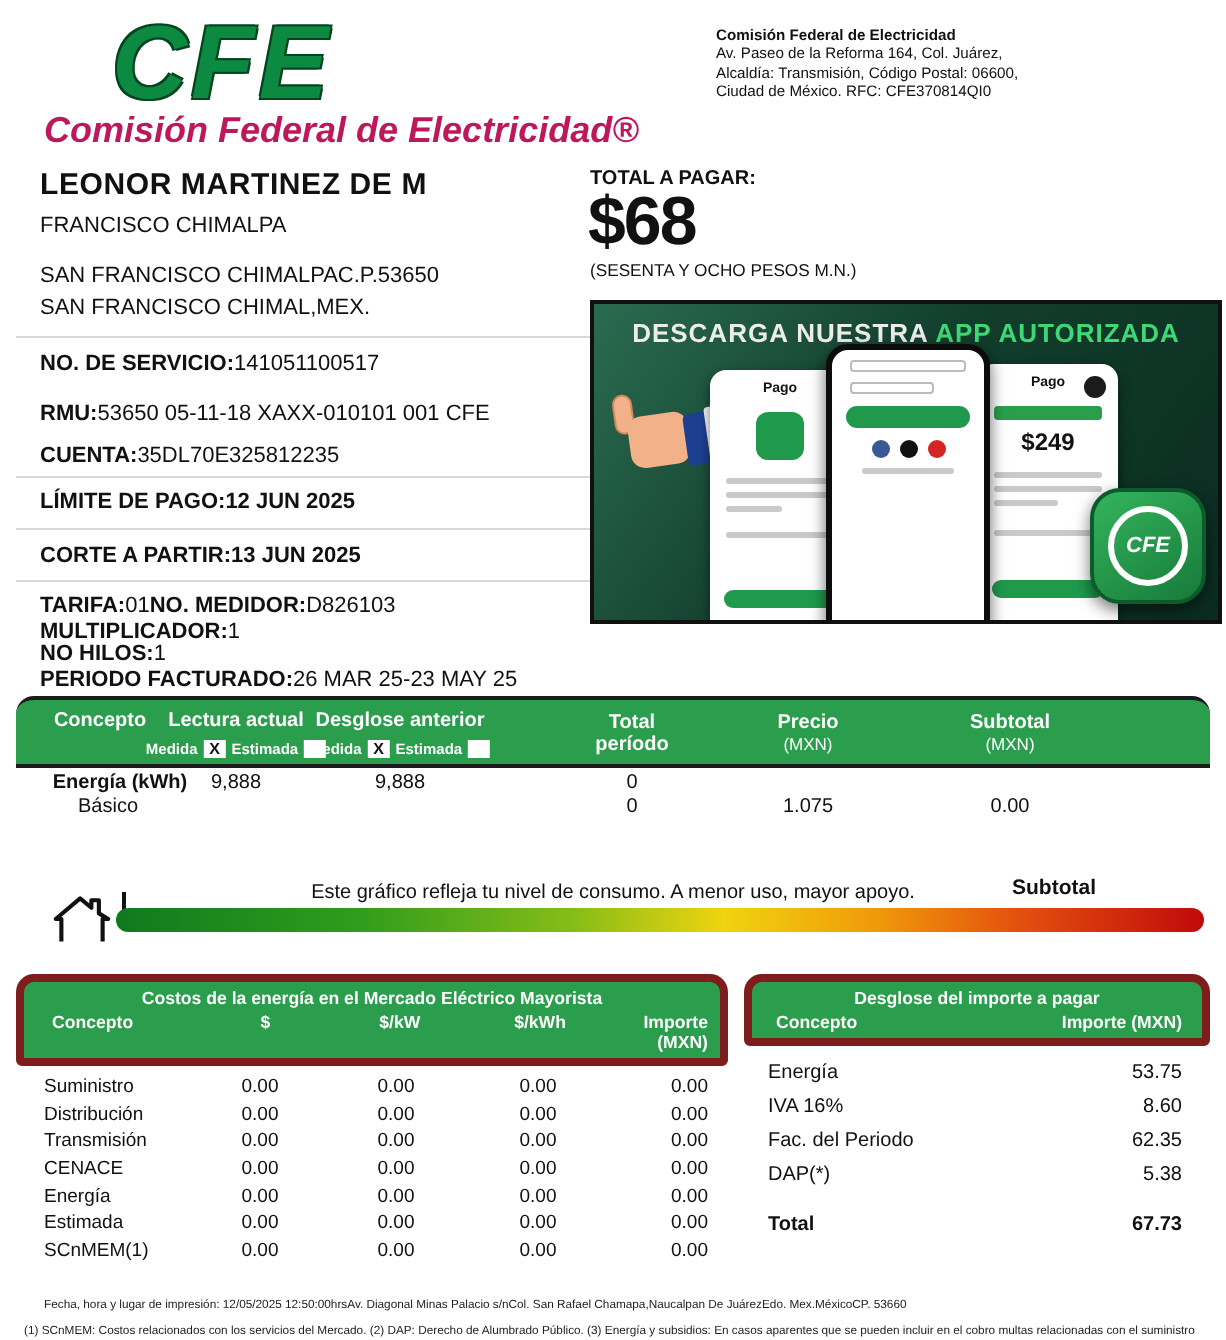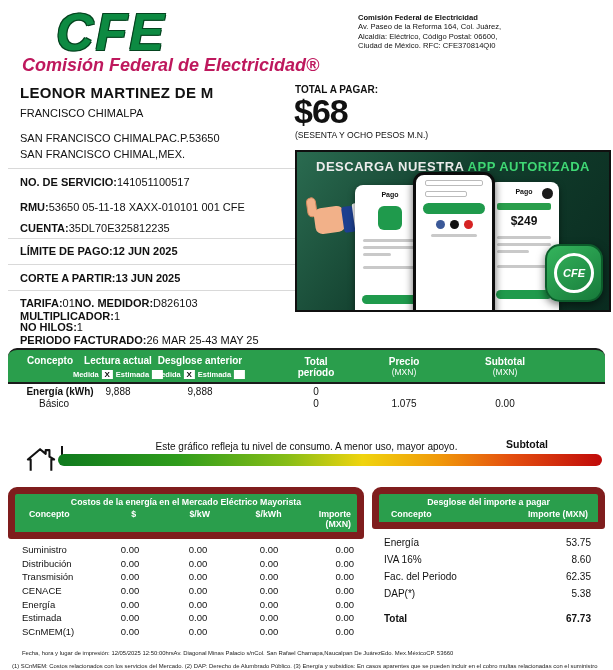--- a/index.html
+++ b/index.html
@@ -93,21 +93,21 @@
   .grad-caption { font-size:10px; }
   .grad-subtotal { font-size:10.5px; font-weight:900; }
   .grad-bar {
     left:58px; top:454px; width:544px; height:12px; border-radius:7px;
     background:linear-gradient(90deg,#0f7a1e 0%,#2f9c1c 22%,#86bd17 42%,#f0d40e 56%,#f0990a 70%,#e4500f 83%,#c00a0a 100%);
   }
   .grad-tick { left:61px; top:446px; width:2px; height:9px; background:#111; }
 
   
   .bt-headblock {
-    background:#2a9e4c; border:7px solid #7f1d1d; border-radius:9px 9px 3px 3px;
+    background:#2a9e4c; border:4px solid #7f1d1d; border-radius:9px 9px 3px 3px;
     color:#fff;
   }
   .bt-title { font-size:8.8px; font-weight:900; text-align:center; padding-top:3px; }
   .bt-cols { display:flex; font-size:8.8px; font-weight:900; padding:2px 0 3px 0; }
   .bt-row { display:flex; font-size:9.5px; }
   .bt-left .c1 { width:92px; padding-left:14px; text-align:left; }
   .bt-left .c2 { width:60px; text-align:center; }
   .bt-left .c3 { width:76px; text-align:center; }
   .bt-left .c4 { width:66px; text-align:center; }
   .bt-left .c5 { width:58px; text-align:right; padding-right:6px; }
@@ -124,21 +124,21 @@
 <body>
 
 <div class="abs" style="left:56px; top:2px;">
   <div class="logo-cfe">CFE</div>
 </div>
 <div class="abs logo-sub" style="left:22px; top:55px;">Comisión Federal de Electricidad®</div>
 
 <div class="abs issuer" style="left:358px; top:13px;">
   <div class="b">Comisión Federal de Electricidad</div>
   <div>Av. Paseo de la Reforma 164, Col. Juárez,</div>
-  <div>Alcaldía: Eléctrico, Código Postal: 06600,</div>
+  <div>Alcaldía: Transmisión, Código Postal: 06600,</div>
   <div>Ciudad de México. RFC: CFE370814QI0</div>
 </div>
 
 <div class="abs cust-name" style="left:20px; top:84px;">LEONOR MARTINEZ DE M</div>
 <div class="abs cust-line" style="left:20px; top:107px;">FRANCISCO CHIMALPA</div>
 <div class="abs cust-line" style="left:20px; top:132px;">SAN FRANCISCO CHIMALPAC.P.53650</div>
 <div class="abs cust-line" style="left:20px; top:148px;">SAN FRANCISCO CHIMAL,MEX.</div>
 
 <div class="abs sep" style="left:8px; top:168px;"></div>
 
@@ -169,21 +169,21 @@
 <div class="abs field" style="left:20px; top:297px;">
   <span class="lbl">TARIFA:</span><span>01</span><span class="lbl">NO. MEDIDOR:</span><span>D826103</span>
 </div>
 <div class="abs field" style="left:20px; top:310px;">
   <span class="lbl">MULTIPLICADOR:</span><span>1</span>
 </div>
 <div class="abs field" style="left:20px; top:321px;">
   <span class="lbl">NO HILOS:</span><span>1</span>
 </div>
 <div class="abs field" style="left:20px; top:334px;">
-  <span class="lbl">PERIODO FACTURADO:</span><span>26 MAR 25-43 MAY 25</span>
+  <span class="lbl">PERIODO FACTURADO:</span><span>26 MAR 25-23 MAY 25</span>
 </div>
 
 <div class="abs total-label" style="left:295px; top:84px;">TOTAL A PAGAR:</div>
 <div class="abs total-amount" style="left:294px; top:92px;">$68</div>
 <div class="abs total-words" style="left:295px; top:130px;">(SESENTA Y OCHO PESOS  M.N.)</div>
 
 <div class="abs banner">
   <div class="abs banner-title">
     <span class="w">DESCARGA NUESTRA</span>
     <span class="g">APP AUTORIZADA</span>

